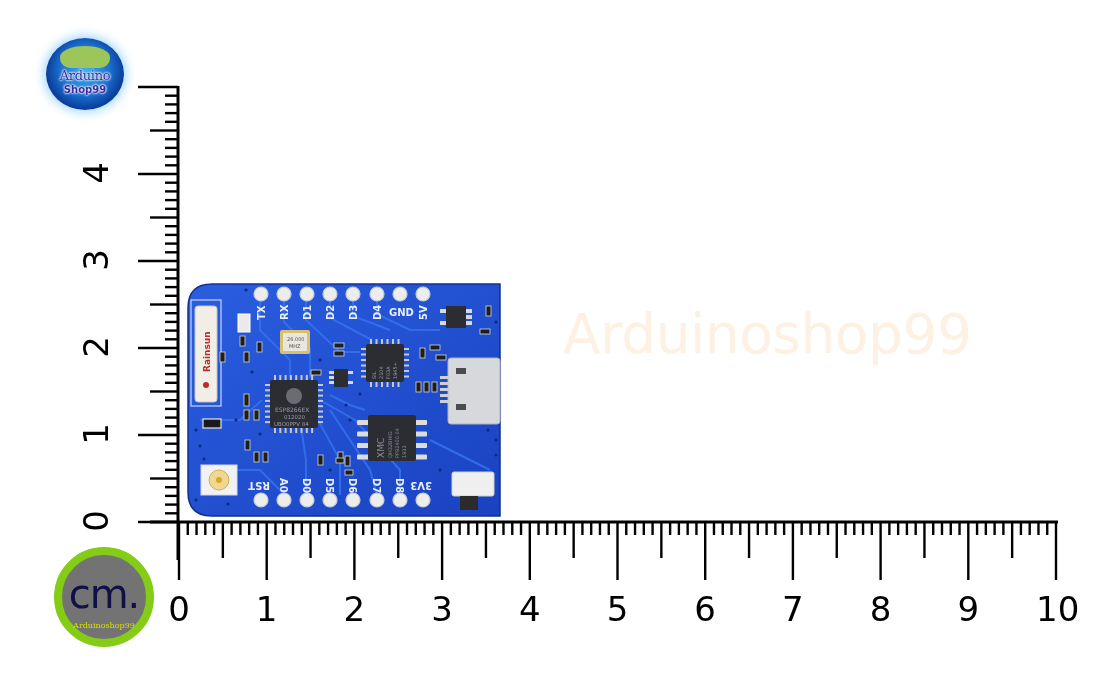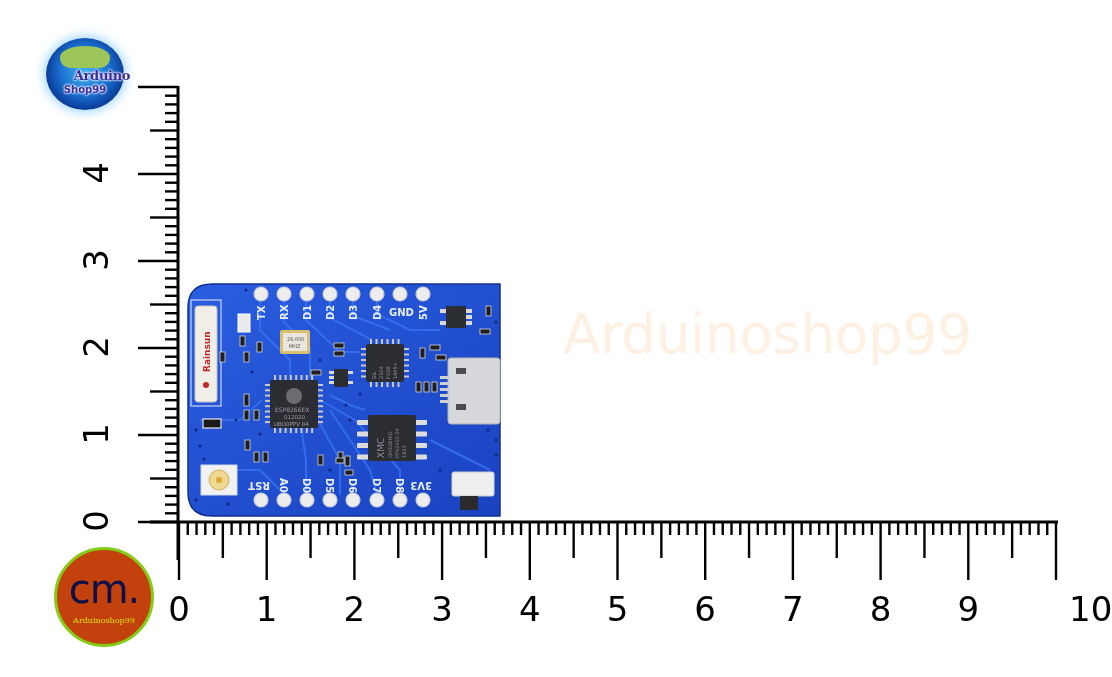--- a/index.html
+++ b/index.html
@@ -2,25 +2,25 @@
 <html><head>
 <meta charset="utf-8">
 <style>
   html,body{margin:0;padding:0;background:#ffffff;}
   body{width:1112px;height:677px;position:relative;overflow:hidden;font-family:"DejaVu Sans",sans-serif;}
   #stage{position:absolute;left:0;top:0;width:1112px;height:677px;}
   .logo{position:absolute;left:46px;top:38px;width:78px;height:72px;border-radius:50%;
     background:radial-gradient(circle at 50% 45%, #3fb0f0 0%, #1a6fd0 45%, #0a3d9a 70%, #6fc8ff 88%, rgba(160,220,255,0.2) 100%);
     box-shadow:0 0 10px 3px rgba(100,190,255,0.55);}
   .logo .hill{position:absolute;left:14px;top:8px;width:50px;height:22px;border-radius:50% 50% 10px 10px;background:#9cc55a;}
-  .logo .t1{position:absolute;left:19px;top:30px;width:74px;text-align:center;font-family:"DejaVu Serif",serif;font-weight:bold;font-size:13px;color:#3a2a9c;
+  .logo .t1{position:absolute;left:2px;top:30px;width:74px;text-align:center;font-family:"DejaVu Serif",serif;font-weight:normal;font-size:13px;color:#3a2a9c;
     text-shadow:0 0 2px #fff,0 0 2px #fff,0 0 3px #fff;letter-spacing:-0.3px;}
   .logo .t2{position:absolute;left:2px;top:46px;width:74px;text-align:center;font-family:"DejaVu Sans",sans-serif;font-weight:bold;font-size:10px;color:#3a2a9c;
     text-shadow:0 0 2px #fff,0 0 2px #fff,0 0 3px #fff;}
-  .cm-badge{position:absolute;left:54px;top:547px;width:100px;height:100px;border:3px solid #84cc16;border-radius:50%;box-sizing:border-box;background:#c2410c;}
+  .cm-badge{position:absolute;left:54px;top:547px;width:100px;height:100px;border:8px solid #84cc16;border-radius:50%;box-sizing:border-box;background:#737373;}
   .cm-badge .cm{position:absolute;left:0;top:16px;width:100%;text-align:center;font-family:"DejaVu Sans",sans-serif;font-size:40px;color:#101048;letter-spacing:-1px;}
   .cm-badge .sub{position:absolute;left:0;top:66px;width:100%;text-align:center;font-family:"DejaVu Serif",serif;font-size:8px;color:#d8e000;}
   .watermark{position:absolute;left:563px;top:302px;font-family:"DejaVu Sans",sans-serif;font-size:55px;color:#fdf1e4;letter-spacing:-0.5px;}
   .num{position:absolute;font-family:"DejaVu Sans",sans-serif;font-size:34px;color:#000;line-height:1;}
   .vnum{position:absolute;font-family:"DejaVu Sans",sans-serif;font-size:34px;color:#000;line-height:1;transform:rotate(-90deg);transform-origin:center center;}
   svg{position:absolute;left:0;top:0;}
   .pin-label{font-family:"DejaVu Sans",sans-serif;font-weight:bold;font-size:10px;fill:#e8eefc;}
 </style>
 </head>
 <body>
@@ -201,21 +201,21 @@
       <div class="num" style="left: 168px; top: 592px; width: 22px; text-align: center;">0</div>
       <div class="num" style="left: 255.7px; top: 592px; width: 22px; text-align: center;">1</div>
       <div class="num" style="left: 343.4px; top: 592px; width: 22px; text-align: center;">2</div>
       <div class="num" style="left: 431.1px; top: 592px; width: 22px; text-align: center;">3</div>
       <div class="num" style="left: 518.8px; top: 592px; width: 22px; text-align: center;">4</div>
       <div class="num" style="left: 606.5px; top: 592px; width: 22px; text-align: center;">5</div>
       <div class="num" style="left: 694.2px; top: 592px; width: 22px; text-align: center;">6</div>
       <div class="num" style="left: 781.9px; top: 592px; width: 22px; text-align: center;">7</div>
       <div class="num" style="left: 869.6px; top: 592px; width: 22px; text-align: center;">8</div>
       <div class="num" style="left: 957.3px; top: 592px; width: 22px; text-align: center;">9</div>
-      <div class="num" style="left: 1036px; top: 592px; width: 40px; text-align: center; margin-left: 33px;">10</div>
+      <div class="num" style="left: 1036px; top: 592px; width: 40px; text-align: center;">10</div>
     </div>
 
   <div id="vnums">
       <div class="vnum" style="left: 84px; top: 504px; width: 24px; text-align: center;">0</div>
       <div class="vnum" style="left: 84px; top: 417px; width: 24px; text-align: center;">1</div>
       <div class="vnum" style="left: 84px; top: 330px; width: 24px; text-align: center;">2</div>
       <div class="vnum" style="left: 84px; top: 243px; width: 24px; text-align: center;">3</div>
       <div class="vnum" style="left: 84px; top: 156px; width: 24px; text-align: center;">4</div>
     </div>
 

